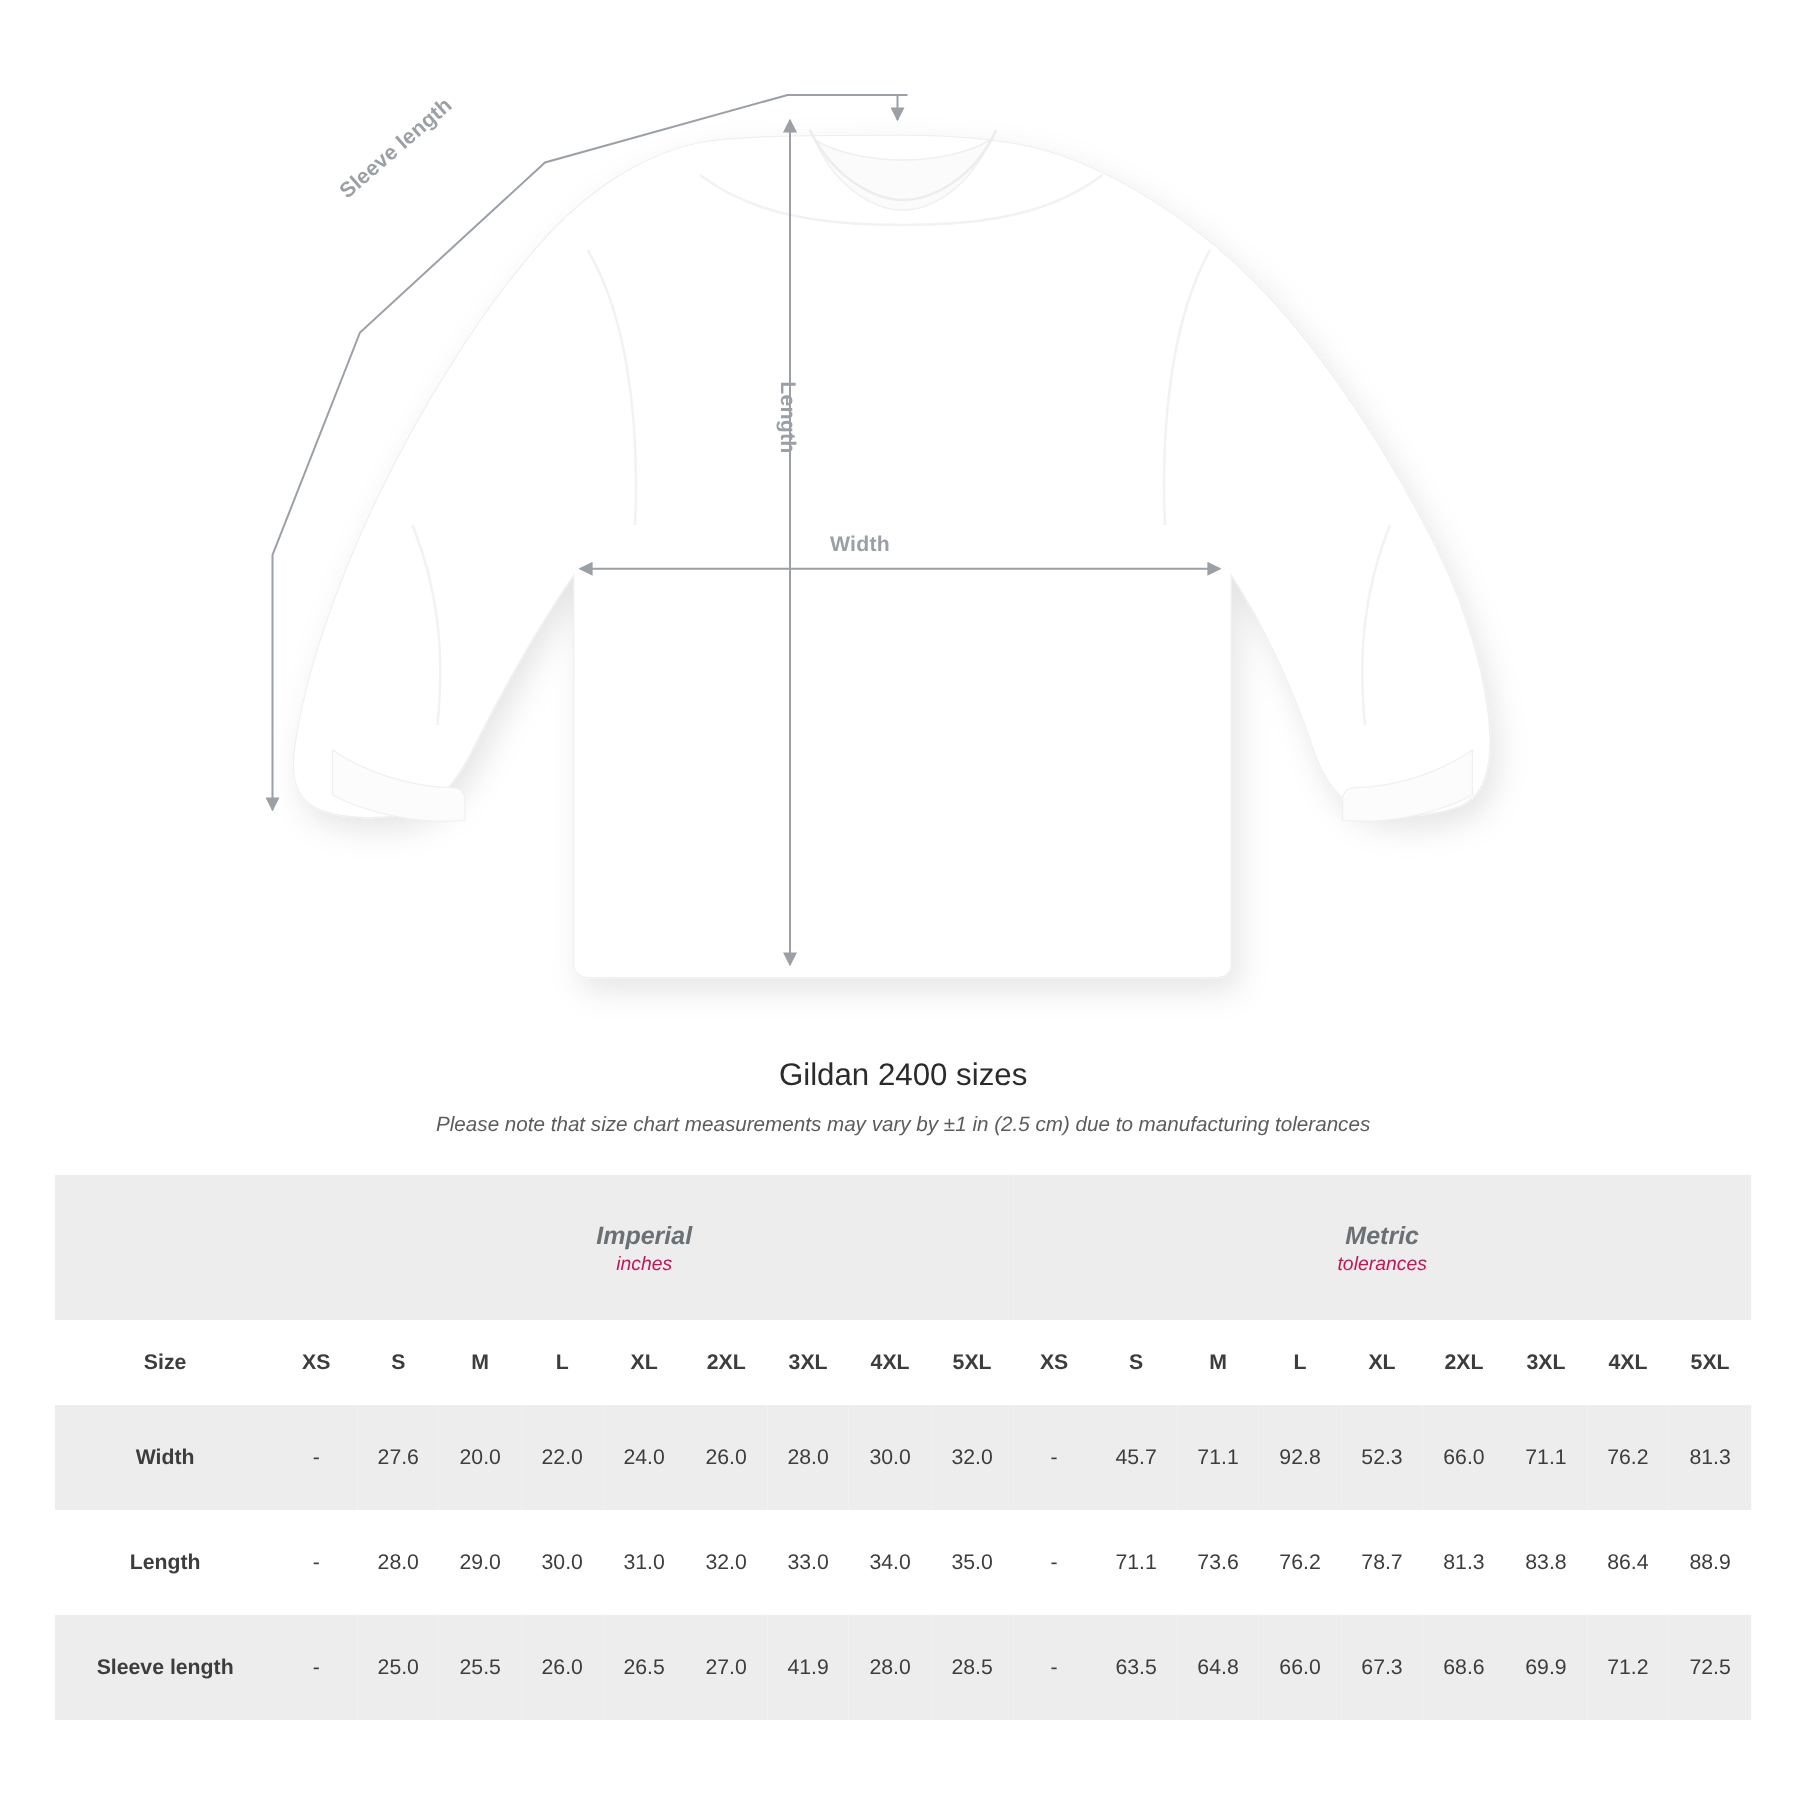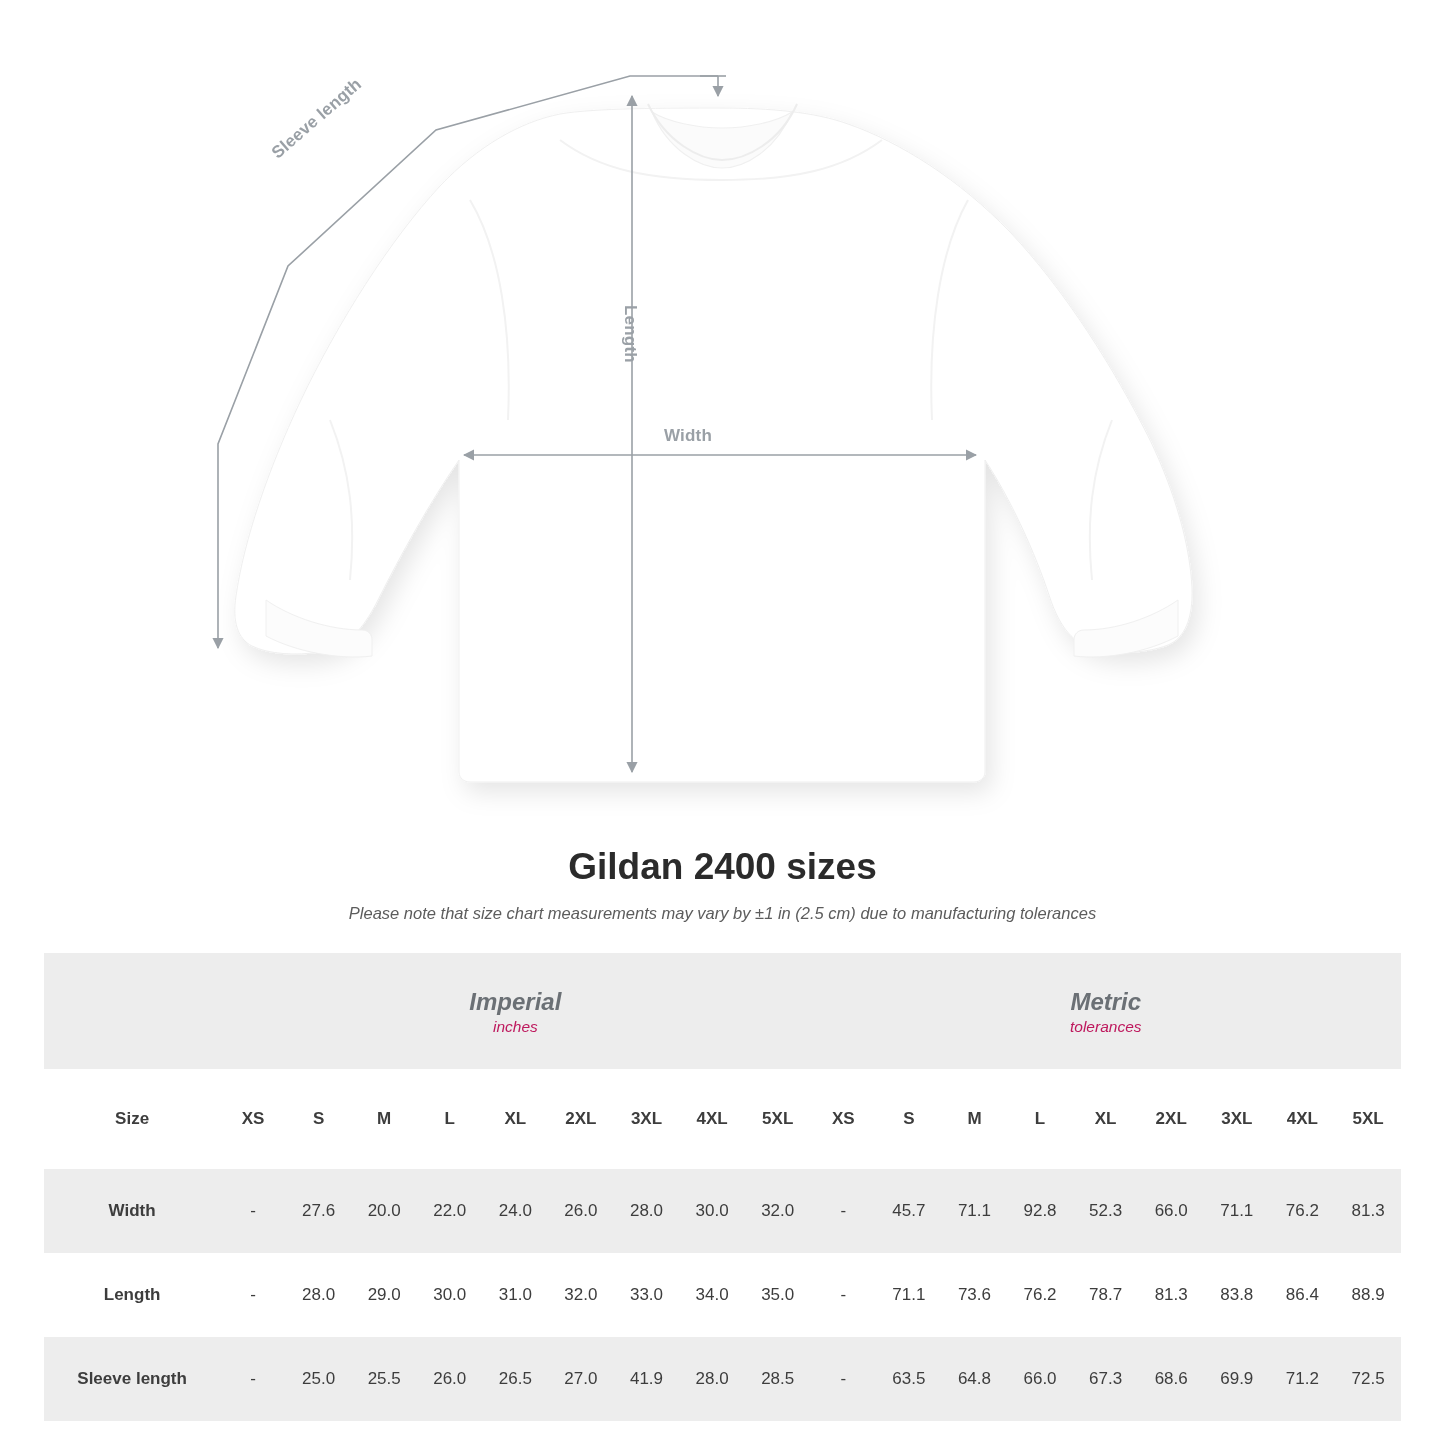--- a/index.html
+++ b/index.html
@@ -50,22 +50,22 @@
     left: 664px;
     top: 426px;
   }
 
   
   .title-block {
     text-align: center;
     margin-top: 26px;
   }
   .chart-title {
-    font-size: 37px;
-    font-weight: bold;
+    font-size: 25px;
+    font-weight: normal;
     color: #2b2b2b;
     margin: 0 0 14px 0;
   }
   .chart-subtitle {
     font-size: 16.5px;
     font-style: italic;
     color: #5c5c5c;
     margin: 16px;
   }
 
@@ -84,34 +84,34 @@
     font-size: 17px;
     color: #3d3d3d;
     padding: 0;
   }
   
   .unit-row td {
     height: 116px;
     background: #ededed;
   }
   .unit-name {
-    font-size: 24px;
+    font-size: 20px;
     font-style: italic;
     font-weight: bold;
     color: #6b7075;
     line-height: 1.35;
   }
   .unit-sub {
     font-size: 15.5px;
     font-style: italic;
     color: #be185d;
   }
   
   .size-row td {
-    height: 100px;
+    height: 68px;
     background: #ffffff;
     font-weight: bold;
     font-size: 17px;
   }
   .size-row td.rowlabel {
     font-weight: bold;
     font-size: 17px;
   }
   .data-row td {
     height: 84px;

